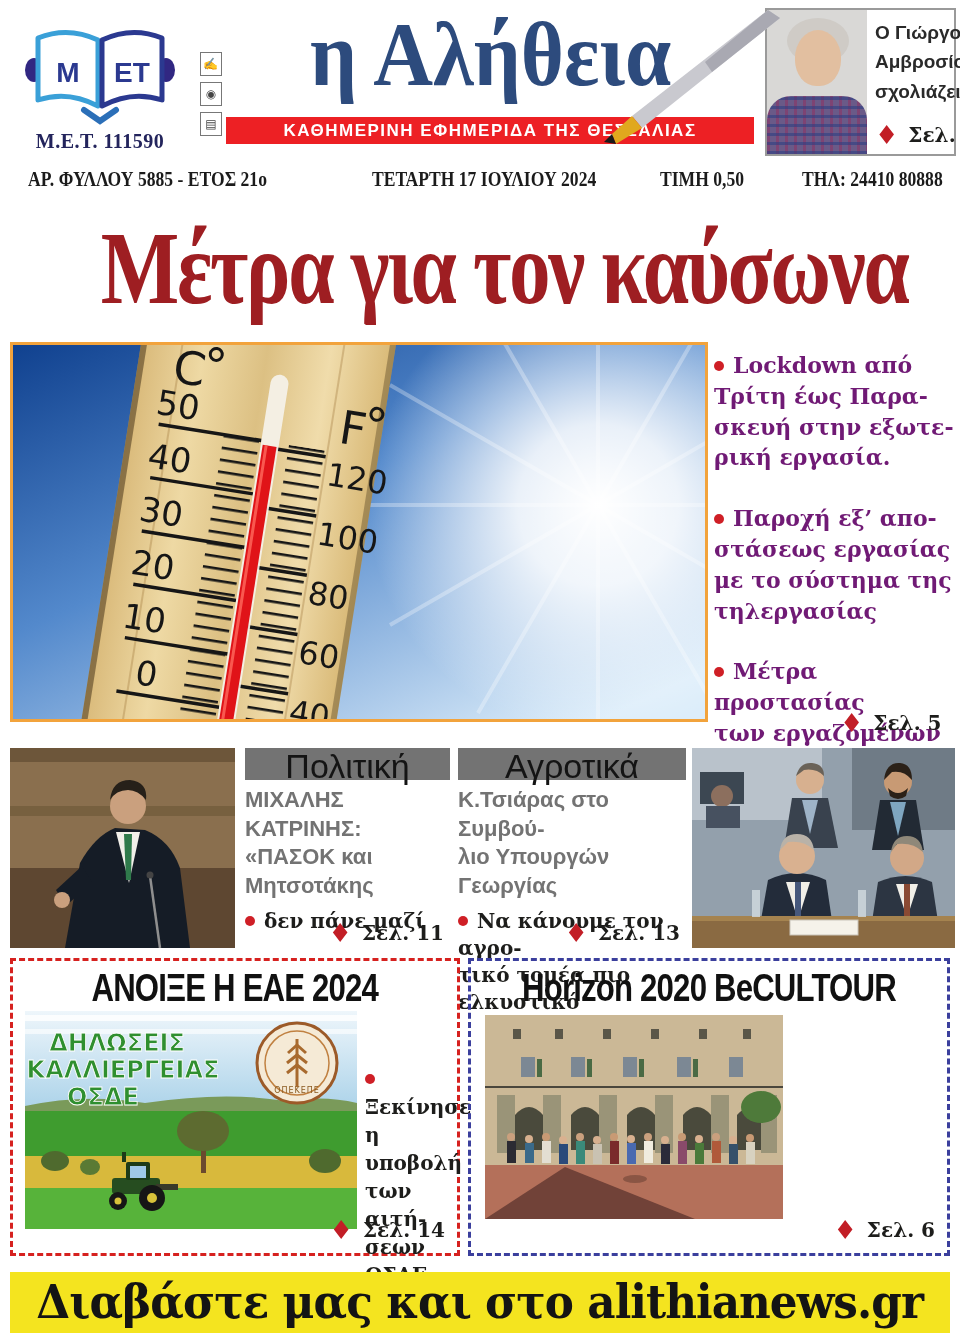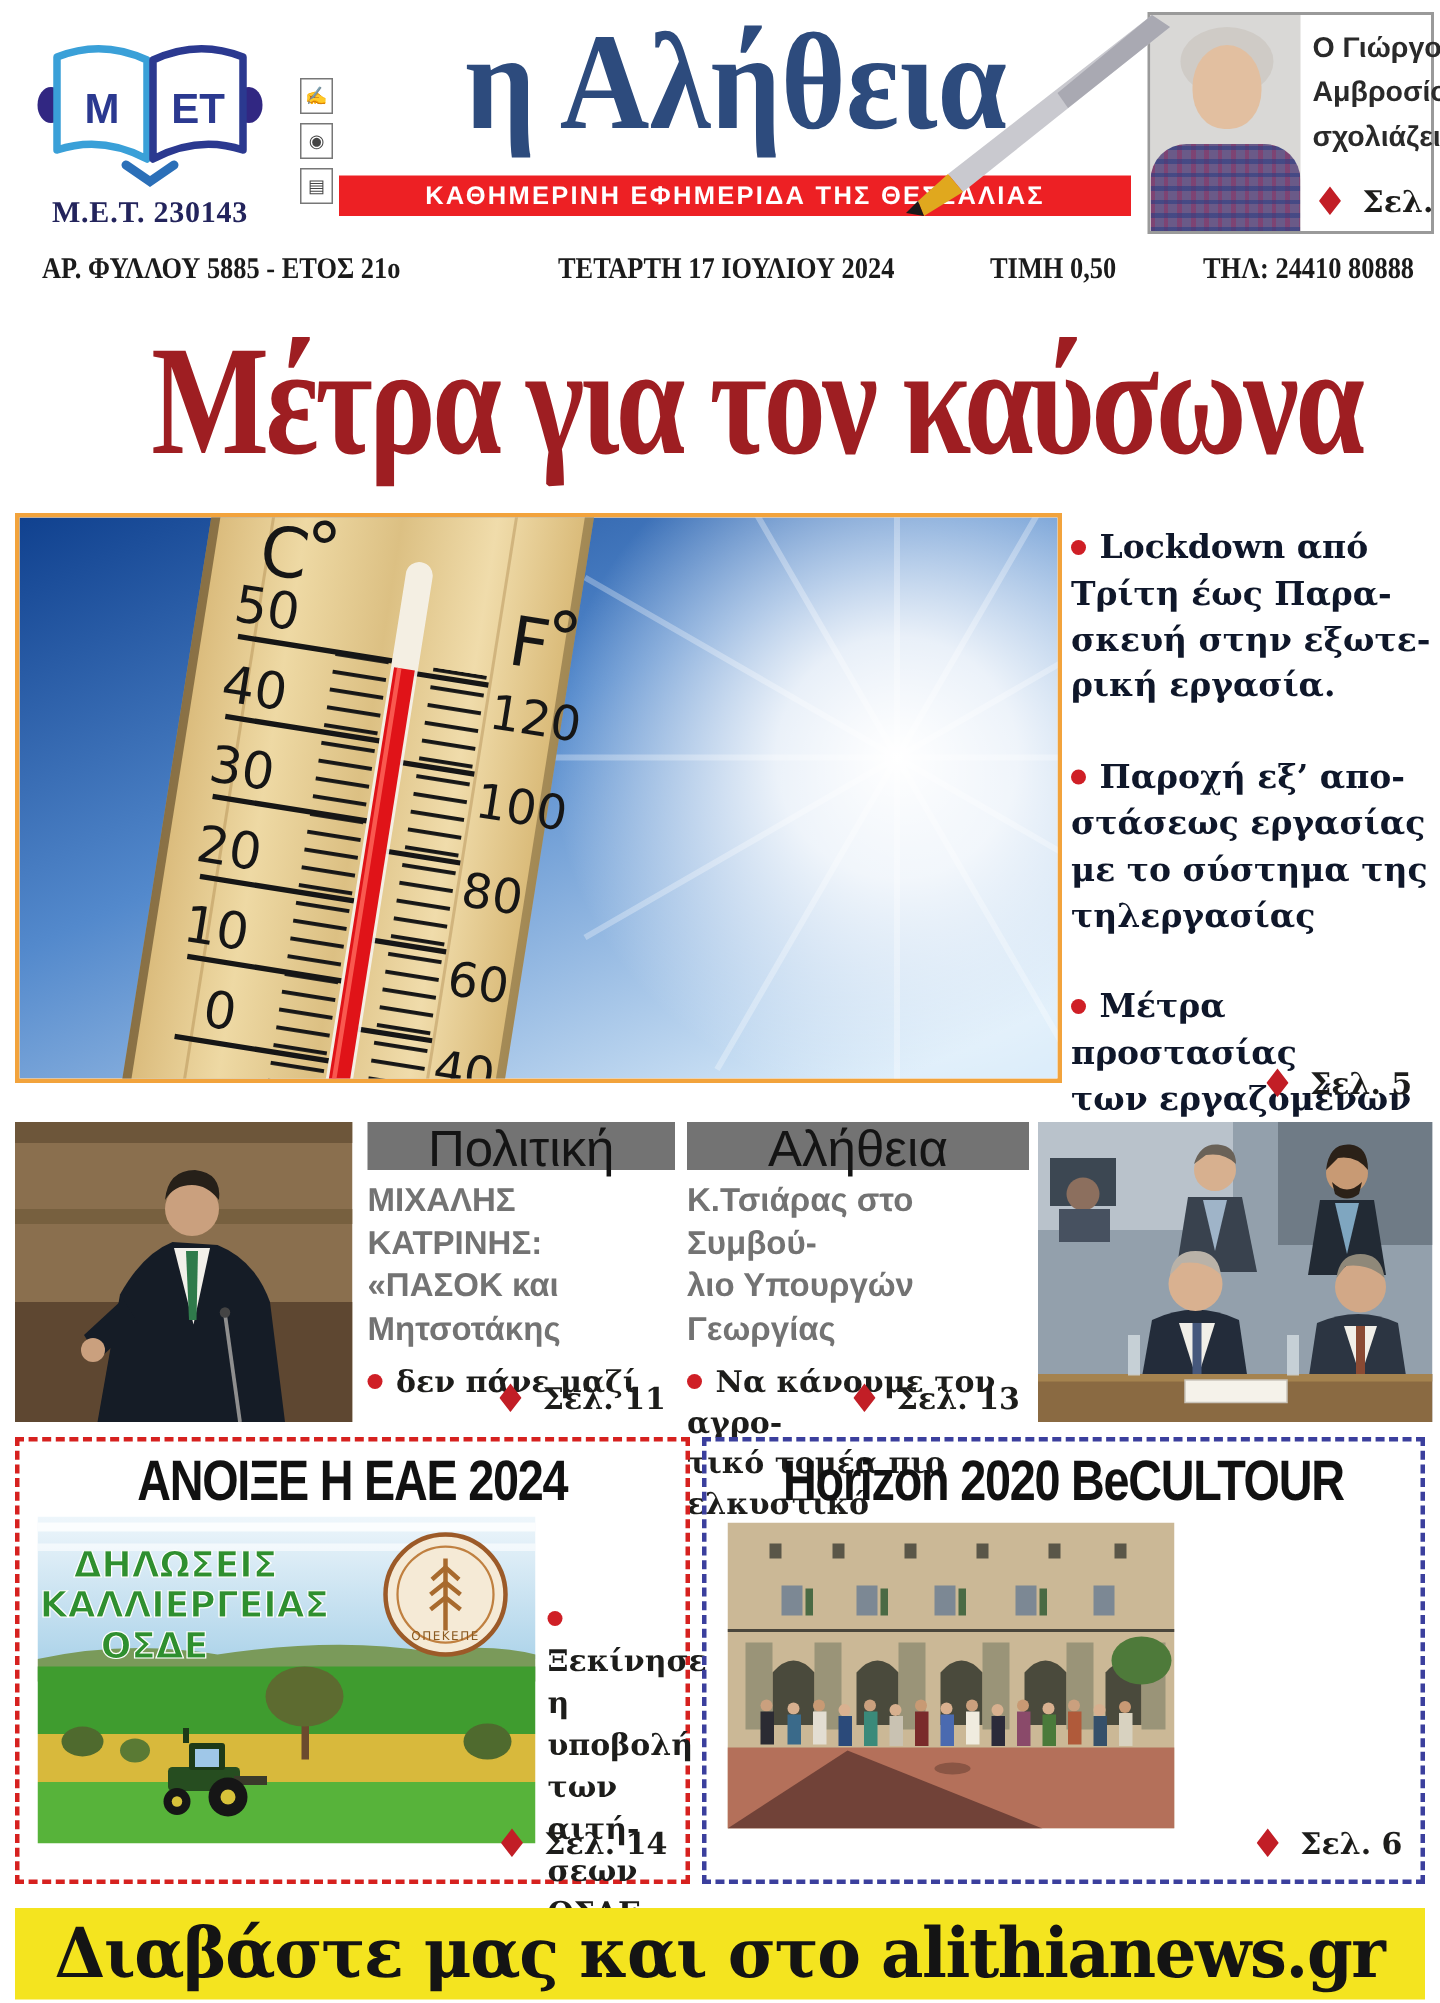--- a/index.html
+++ b/index.html
@@ -41,21 +41,21 @@
   .ib-price{position:absolute;left:660px;}
   .ib-phone{position:absolute;left:802px;}
 
   
   .headline{top:208px;left:0;width:960px;text-align:left;}
   .headline .cond{transform:scaleX(.8);font:bold 104px "Liberation Serif",serif;color:#9e1e22;letter-spacing:-3px;white-space:nowrap;}
 
   
   .main-image{left:10px;top:342px;width:692px;height:374px;border:3px solid #f2a33c;box-sizing:content-box;}
   .lead-bullets{left:714px;top:350px;width:242px;}
-  .bullet{font:bold 22px "DejaVu Serif",serif;color:#0f172a;line-height:1.4;margin-bottom:30px;}
+  .bullet{font:bold 22px "DejaVu Serif",serif;color:#701a75;line-height:1.4;margin-bottom:30px;}
   .dot{display:inline-block;width:10px;height:10px;border-radius:50%;background:#cf1f26;margin-right:9px;vertical-align:2px;}
   .pagemark{font:bold 20px "DejaVu Serif",serif;color:#1d1d1b;white-space:nowrap;}
   .diamond{color:#c21e26;font-size:26px;vertical-align:-2px;margin-right:10px;font-family:"DejaVu Sans",sans-serif;}
   .lead-page{left:840px;top:708px;}
 
   
   .midrow{left:0;top:748px;width:960px;height:202px;}
   .mid-photo{position:absolute;top:0;height:200px;}
   .col{position:absolute;top:0;height:202px;}
   .sec-bar{height:32px;background:#737373;text-align:center;overflow:visible;}
@@ -84,21 +84,21 @@
 <div class="abs met-wrap">
   <svg width="160" height="100" viewBox="0 0 160 100">
     <ellipse cx="14" cy="44" rx="9" ry="12" fill="#312782"></ellipse>
     <ellipse cx="146" cy="44" rx="9" ry="12" fill="#312782"></ellipse>
     <path d="M78,14 Q48,0 18,12 L18,74 Q48,64 78,80 Z" fill="#fff" stroke="#3aa0d8" stroke-width="5" stroke-linejoin="round"></path>
     <path d="M82,14 Q112,0 142,12 L142,74 Q112,64 82,80 Z" fill="#fff" stroke="#2b3990" stroke-width="5" stroke-linejoin="round"></path>
     <path d="M64,84 L80,95 L96,84" fill="none" stroke="#2b6fb8" stroke-width="6" stroke-linecap="round"></path>
     <text x="48" y="56" text-anchor="middle" font-family="Liberation Sans,sans-serif" font-weight="bold" font-size="28" fill="#2b3990">M</text>
     <text x="112" y="56" text-anchor="middle" font-family="Liberation Sans,sans-serif" font-weight="bold" font-size="28" fill="#2b3990">ET</text>
   </svg>
-  <div class="met-reg">Μ.Ε.Τ. 230143</div>
+  <div class="met-reg">Μ.Ε.Τ. 111590</div>
 </div>
 
 <div class="abs emblems">
   <div class="emblem">✍</div>
   <div class="emblem">◉</div>
   <div class="emblem">▤</div>
 </div>
 
 <div class="abs masthead">
   <div class="masthead-strip">ΚΑΘΗΜΕΡΙΝΗ ΕΦΗΜΕΡΙΔΑ ΤΗΣ ΘΕΣΣΑΛΙΑΣ</div>
@@ -246,21 +246,21 @@
     <div class="col-head pre">ΜΙΧΑΛΗΣ ΚΑΤΡΙΝΗΣ:
 «ΠΑΣΟΚ και
  Μητσοτάκης</div>
     <div class="col-bullet"><span class="dot"></span><span>δεν πάνε μαζί</span></div>
     <div class="col-page pagemark">
       <span class="diamond">♦</span><span>Σελ. 11</span>
     </div>
   </div>
 
   <div class="col" style="left:458px;width:228px;">
-    <div class="sec-bar"><span>Αλήθεια</span></div>
+    <div class="sec-bar"><span>Αγροτικά</span></div>
     <div class="col-head pre">Κ.Τσιάρας στο Συμβού-
 λιο Υπουργών Γεωργίας</div>
     <div class="col-bullet"><span class="dot"></span><span class="pre">Να κάνουμε τον αγρο-
 τικό τομέα πιο ελκυστικό</span></div>
     <div class="col-page pagemark">
       <span class="diamond">♦</span><span>Σελ. 13</span>
     </div>
   </div>
 
   <div class="mid-photo" style="left:692px;width:263px;">

